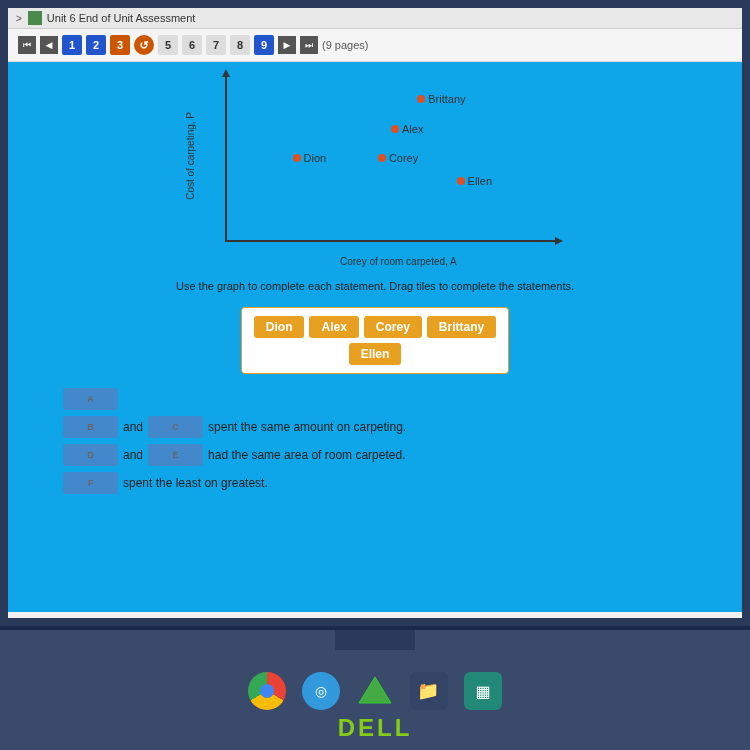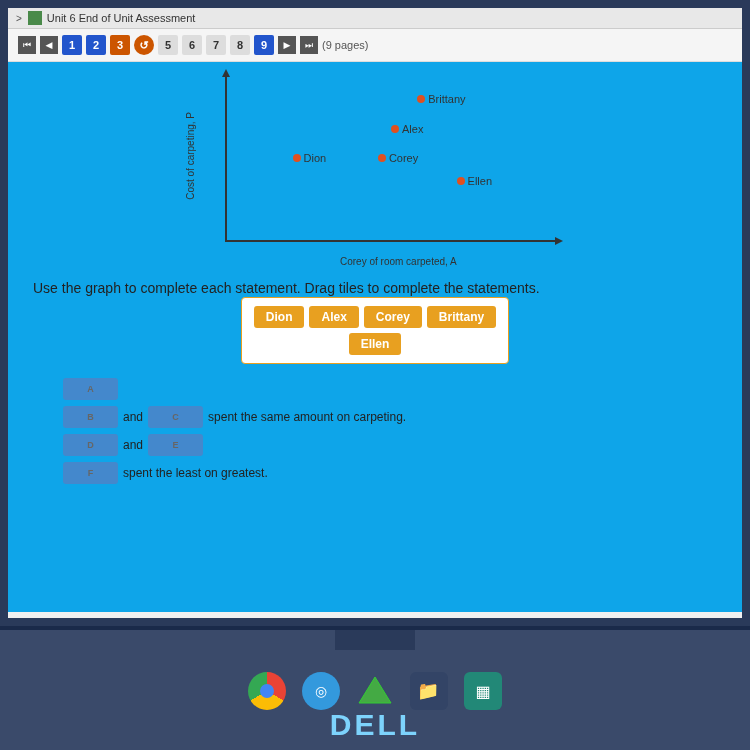--- a/index.html
+++ b/index.html
@@ -198,23 +198,24 @@
       background: #e05020;
     }
 
     .dot-label {
       font-size: 11px;
       color: #333;
     }
 
     
     .instruction {
-      font-size: 14px;
+      font-size: 11px;
       color: #222;
-      margin-bottom: 1px;
+      margin-bottom: 15px;
+      text-align: center;
     }
 
     
     .tiles-container {
       display: flex;
       justify-content: center;
       margin-bottom: 14px;
     }
 
     .tiles-box {
@@ -311,23 +312,23 @@
       border-radius: 50%;
       display: flex;
       align-items: center;
       justify-content: center;
       font-size: 20px;
     }
 
     .dell-logo {
       position: absolute;
       bottom: 8px;
-      font-size: 30px;
+      font-size: 24px;
       font-weight: bold;
-      color: #7dd3fc;
+      color: #84cc16;
       letter-spacing: 3px;
     }
   </style>
 </head>
 <body>
 
 <div class="monitor">
 
   <div class="screen">
 
@@ -436,20 +437,21 @@
         </div>
 
         <div class="statement-row">
           <div class="answer-box">
             <span class="label-badge">D</span>
           </div>
           <span>and</span>
           <div class="answer-box">
             <span class="label-badge">E</span>
           </div>
+          <span>had the same area of room carpeted.</span>
         </div>
 
         <div class="statement-row">
           <div class="answer-box">
             <span class="label-badge">F</span>
           </div>
           <span>spent the least on greatest.</span>
         </div>
 
       </div>

